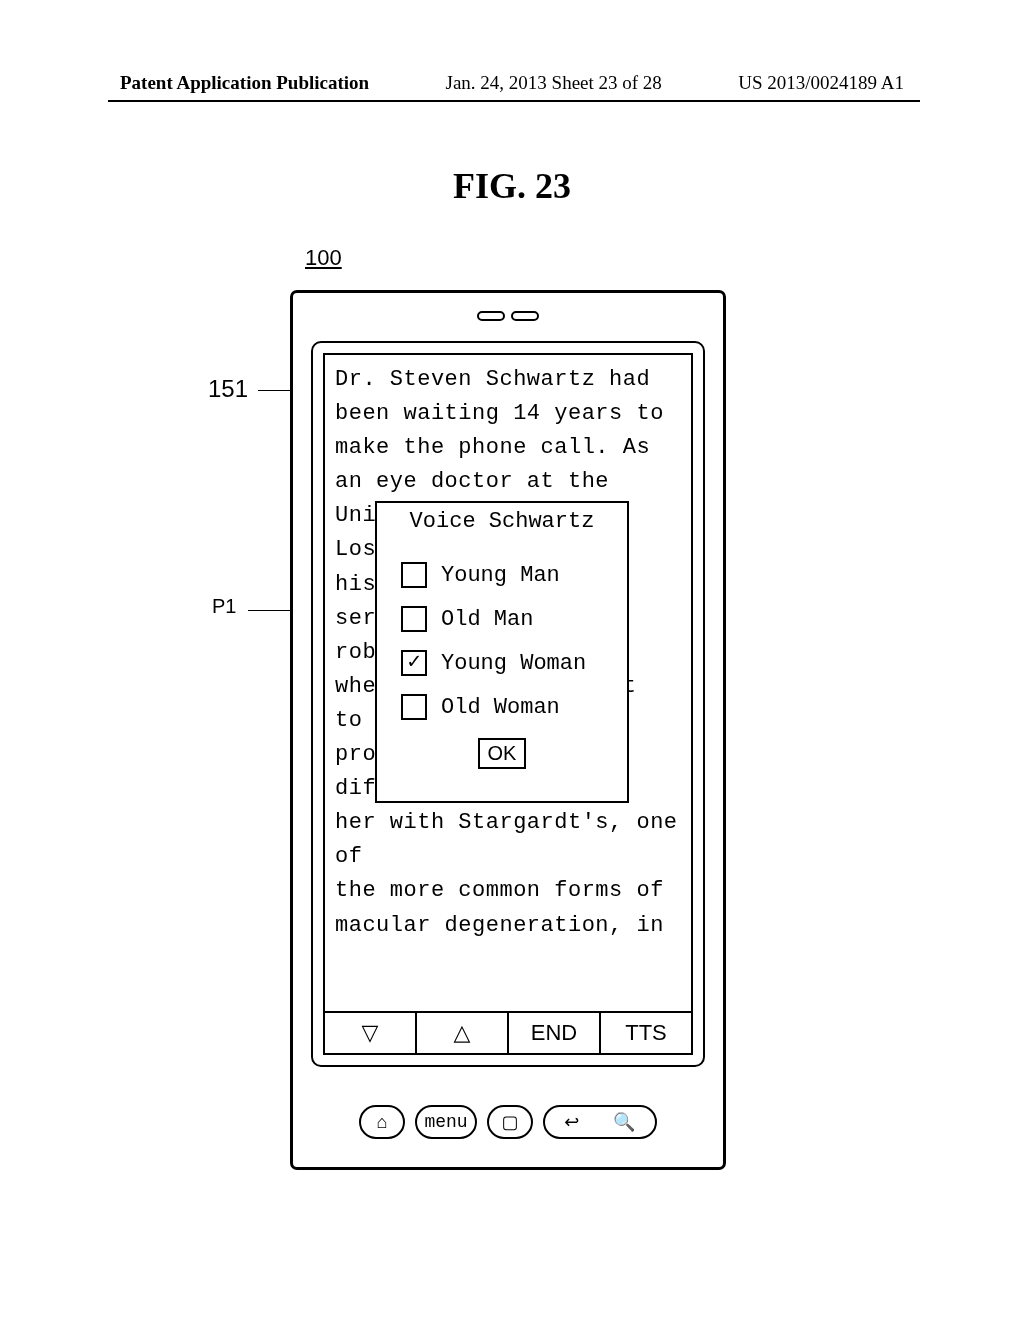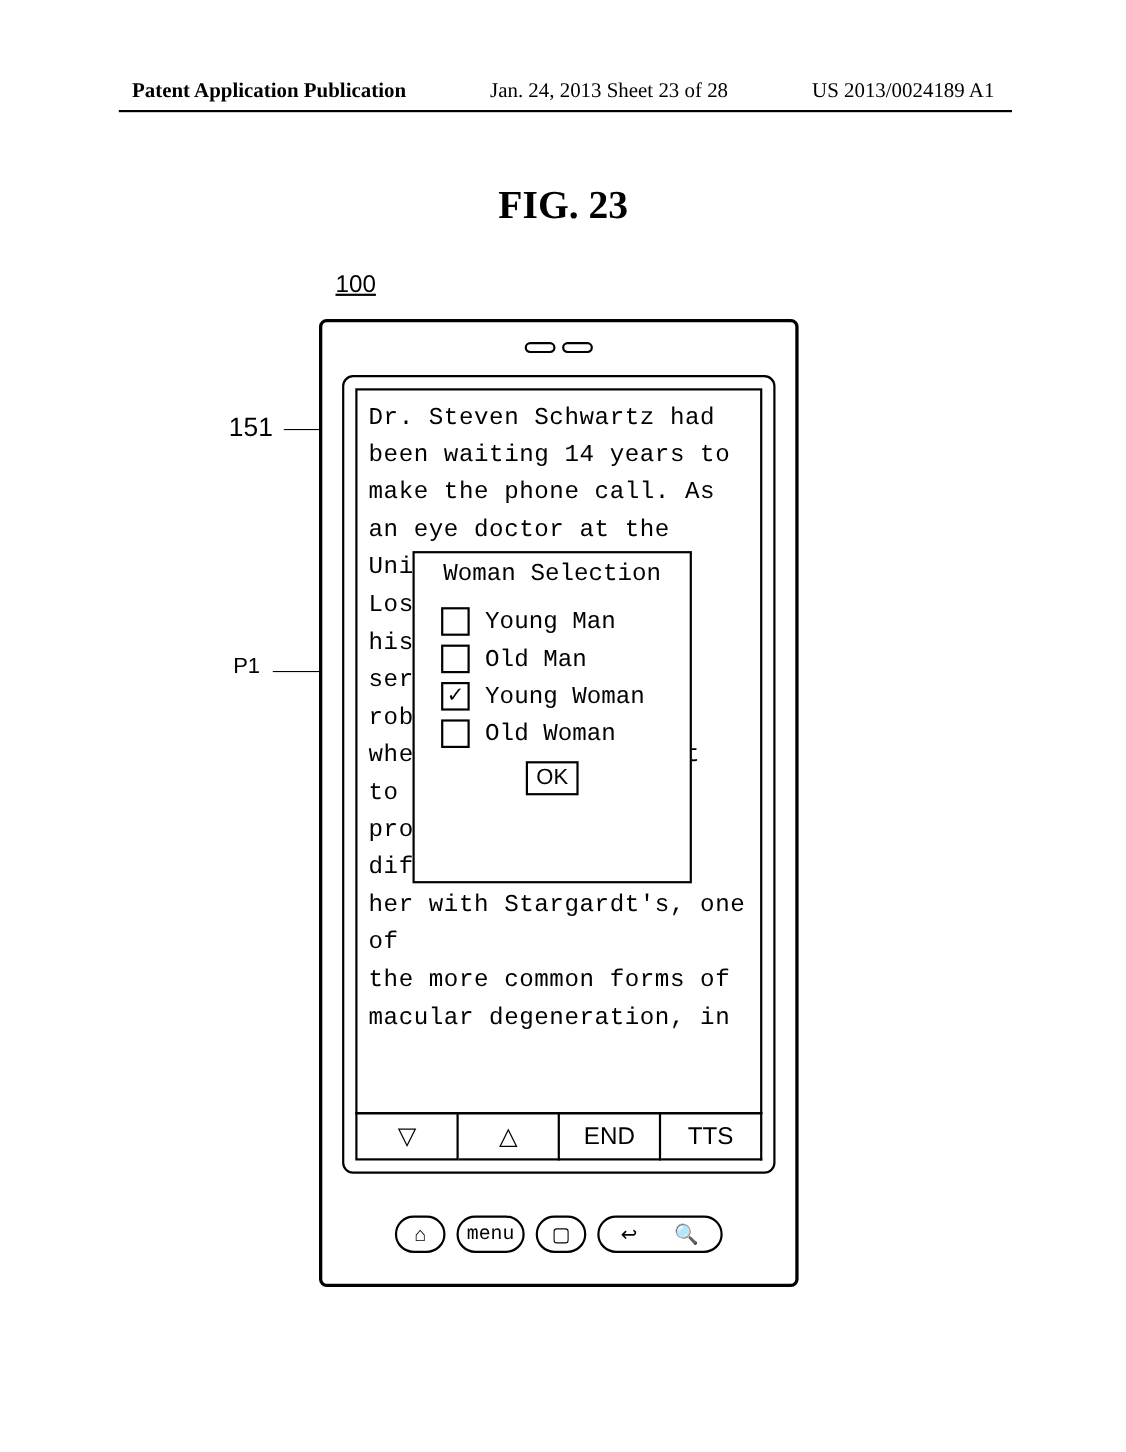--- a/index.html
+++ b/index.html
@@ -154,21 +154,21 @@
   .popup-title {
     text-align: center;
     padding: 6px 0 10px;
   }
   .popup-options {
     padding: 0 0 0 24px;
   }
   .opt {
     display:flex; align-items:center;
     gap: 14px;
-    margin: 8px 0;
+    margin: 18px 0;
   }
   .opt .box {
     width: 26px; height: 26px;
     border: 2.5px solid #000;
     display:flex; align-items:center; justify-content:center;
     font-size: 22px;
     line-height: 1;
   }
   .ok-btn {
     width: 48px;
@@ -239,21 +239,21 @@
 rob               Yet
 when              went
 to h              ion
 prob
 diff              ing
 her with Stargardt's, one of
 the more common forms of
 macular degeneration, in</div>
 
     <div class="popup">
-      <div class="popup-title">Woman Selection</div>
+      <div class="popup-title">Voice Schwartz</div>
       <div class="popup-options">
         <div class="opt">
           <span class="box"></span>
           <span>Young Man</span>
         </div>
         <div class="opt">
           <span class="box"></span>
           <span>Old Man</span>
         </div>
         <div class="opt">

